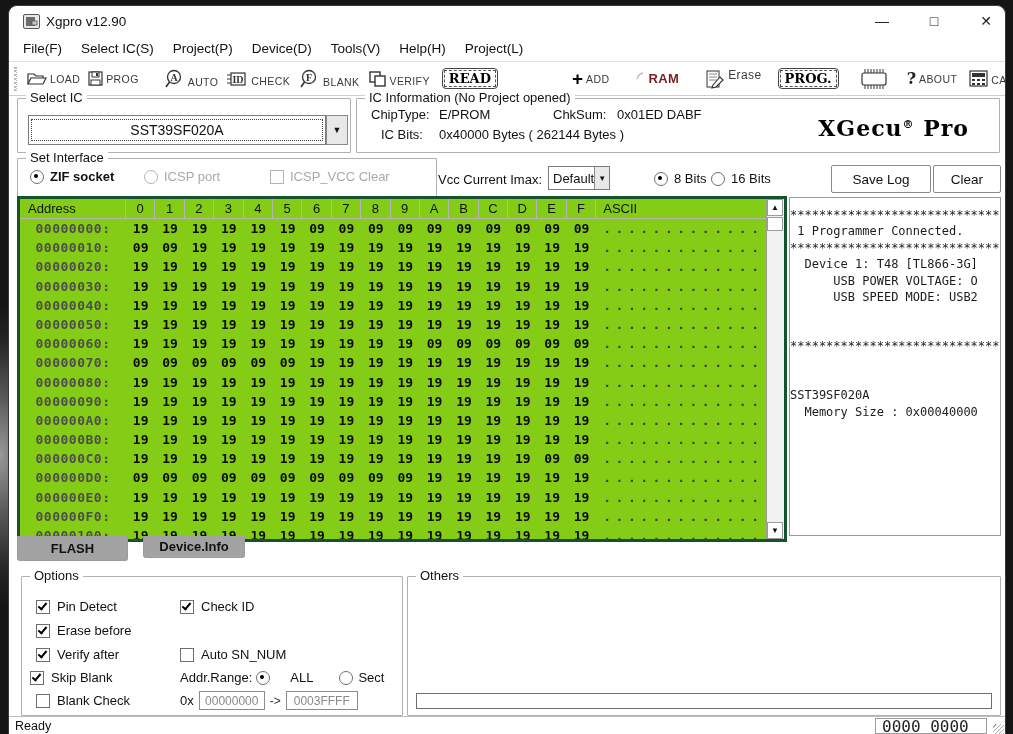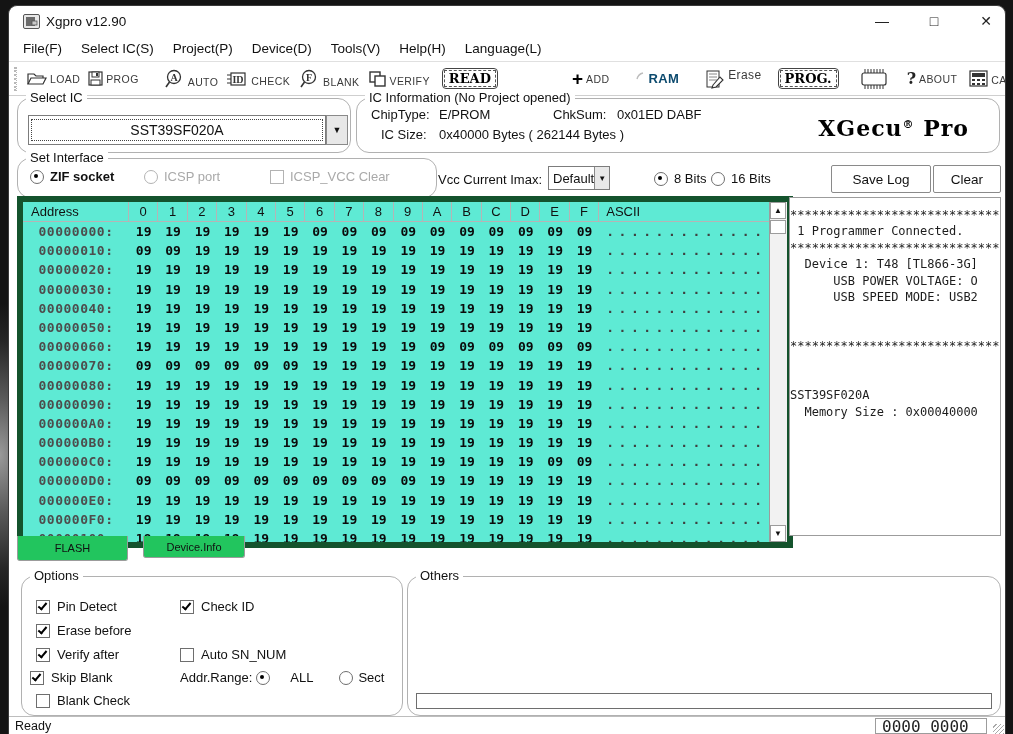--- a/index.html
+++ b/index.html
@@ -26,21 +26,21 @@
   .grip{width:3px;height:24px;border-left:2px dotted #b8b8b8;border-right:1px dotted #b8b8b8;margin:0 6px 0 5px;}
   .tsep{width:1px;height:26px;background:#cccccc;margin:0 8px;}
   .tb{display:inline-flex;align-items:center;gap:3px;margin:0 4px;white-space:nowrap;}
   .tb .lbl{letter-spacing:.4px;}
   .tb .sub{align-self:flex-end;margin-bottom:1px;}
   .tb-btn{border:1px solid #444;border-radius:4px;padding:1px;background:#fff;}
   .tb-btn .inner{display:block;border:1px dashed #555;padding:0 4px;font-family:"DejaVu Serif",serif;font-weight:bold;font-size:13px;color:#000;}
   .gray{color:#b3b3b3;}
 
   
-  .gbox{position:absolute;border:1px solid #b1b1b1;border-radius:13px;}
+  .gbox{position:absolute;border:1px solid #b1b1b1;border-radius:1px;}
   .gtitle{position:absolute;top:-9px;left:8px;background:#fff;padding:0 4px;font-size:13px;color:#111;white-space:nowrap;}
 
   
   .combo-big{position:absolute;left:10px;top:16px;width:296px;height:28px;border:1px solid #7c7c7c;background:#fff;display:flex;align-items:center;justify-content:center;}
   .combo-big .focusin{border:1px dotted #444;width:calc(100% - 6px);height:calc(100% - 8px);display:flex;align-items:center;justify-content:center;font-size:14px;}
   .drop-btn{position:absolute;left:308px;top:16px;width:20px;height:28px;background:#e8e8e8;border:1px solid #8a8a8a;display:flex;align-items:center;justify-content:center;font-size:9px;color:#111;}
 
   .iclabel{position:absolute;font-size:13px;color:#111;white-space:nowrap;}
   .brand{position:absolute;right:30px;top:16px;font-family:"DejaVu Serif",serif;font-weight:bold;font-size:22px;letter-spacing:1px;color:#000;white-space:nowrap;}
   .brand sup{font-size:11px;}
@@ -57,21 +57,21 @@
   
   .vcc-label{position:absolute;left:429px;top:166px;font-size:13px;}
   .combo-sm{position:absolute;left:539px;top:160px;width:60px;height:22px;border:1px solid #7c7c7c;background:#fff;display:flex;align-items:center;}
   .combo-sm .val{flex:1;font-size:13px;padding-left:4px;}
   .combo-sm .arr{width:15px;height:100%;background:#e8e8e8;border-left:1px solid #8a8a8a;display:flex;align-items:center;justify-content:center;font-size:8px;}
   .bits8{position:absolute;left:645px;top:165px;}
   .bits16{position:absolute;left:702px;top:165px;}
   .btn{position:absolute;height:26px;border:1px solid #8a8a8a;border-radius:2px;background:#fff;font-size:13.5px;display:flex;align-items:center;justify-content:center;font-family:"Liberation Sans",sans-serif;}
 
   
-  .hexpanel{position:absolute;left:8px;top:190px;width:764px;height:340px;border:6px solid #14532d;background:#5eead4;overflow:hidden;}
+  .hexpanel{position:absolute;left:8px;top:190px;width:764px;height:340px;border:3px solid #14532d;background:#84cc16;overflow:hidden;}
   .hexhead{display:flex;height:19px;line-height:19px;font-size:13px;border-bottom:1px solid #b5b5b5;}
   .hexhead .hcell{border-right:1px solid #b5b5b5;text-align:center;box-sizing:border-box;}
   .hcell{flex:none;}
   .addrw{width:106px;}
   .bytew{width:29.4px;}
   .asciiw{flex:1;text-align:left !important;padding-left:7px;}
   .hexbody{position:absolute;left:0;top:20px;right:17px;bottom:0;overflow:hidden;}
   .hrow{display:flex;height:19.2px;line-height:19.2px;font-family:"DejaVu Sans Mono",monospace;font-weight:bold;font-size:13px;}
   .hrow .acell{width:106px;text-align:center;color:#4d4d4d;letter-spacing:.5px;}
   .hrow .bcell{width:29.4px;text-align:center;color:#0b0b0b;}
@@ -80,21 +80,21 @@
   .vsb .sbtn{position:absolute;left:0;width:16px;height:17px;background:#fff;border:1px solid #9c9c9c;box-sizing:border-box;font-size:8px;display:flex;align-items:center;justify-content:center;color:#111;}
   .vsb .up{top:0;}
   .vsb .dn{bottom:0;}
   .vsb .thumb{position:absolute;left:0;top:18px;width:16px;height:14px;background:#fff;border:1px solid #9c9c9c;box-sizing:border-box;}
 
   
   .logpanel{position:absolute;left:780px;top:191px;width:212px;height:339px;border:1px solid #9c9c9c;background:#fff;overflow:hidden;padding-top:9px;box-sizing:border-box;}
   .logline{font-family:"DejaVu Sans Mono",monospace;font-size:12px;line-height:16.4px;white-space:pre;color:#1c1c1c;}
 
   
-  .tab{position:absolute;background:#22c55e;border:1px solid #9c9c9c;border-top:none;font-size:11px;display:flex;align-items:center;justify-content:center;}
+  .tab{position:absolute;background:#a3a3a3;border:1px solid #9c9c9c;border-top:none;font-size:13px;display:flex;align-items:center;justify-content:center;font-weight:bold;}
   .tab-flash{left:8px;top:530px;width:109px;height:24px;border-radius:0 0 3px 3px;}
   .tab-devinfo{left:134px;top:530px;width:100px;height:21px;border-radius:0 0 3px 3px;}
 
   
   .opt{position:absolute;display:flex;align-items:center;gap:7px;font-size:13px;white-space:nowrap;}
   .ipt{height:17px;border:1px solid #8a8a8a;background:#fff;color:#8a8a8a;font-size:12px;text-align:center;font-family:"Liberation Sans",sans-serif;padding:0;}
   .arrow-sym{color:#333;font-size:12px;}
 
   
   .progress{position:absolute;left:8px;right:8px;bottom:6px;height:14px;border:1px solid #6e6e6e;background:#fff;}
@@ -129,21 +129,21 @@
       </span>
     </div>
 
     <div class="menubar">
         <span class="menu-item">File(F)</span>
         <span class="menu-item">Select IC(S)</span>
         <span class="menu-item">Project(P)</span>
         <span class="menu-item">Device(D)</span>
         <span class="menu-item">Tools(V)</span>
         <span class="menu-item">Help(H)</span>
-        <span class="menu-item">Language(L)</span>
+        <span class="menu-item">Project(L)</span>
       </div>
 
     <div class="toolbar">
       <span class="grip"></span>
 
       <span class="tb">
         <span>
             <svg width="20" height="15" viewBox="0 0 20 15">
               <path d="M1 13 L1 3 L7 3 L9 5 L16 5 L16 7" fill="none" stroke="#333" stroke-width="1.2"></path>
               <path d="M1 13 L4 7 L19 7 L16 13 Z" fill="#fff" stroke="#333" stroke-width="1.2"></path>
@@ -217,21 +217,21 @@
         <span style="font-size:19px;font-weight:bold;color:#000;line-height:16px;">+</span>
         <span class="lbl">ADD</span>
       </span>
 
       <span class="tb gray" style="margin-left:22px;">
         <span>
             <svg width="10" height="18" viewBox="0 0 10 18">
               <path d="M8 3 A8 8 0 0 0 2 9" fill="none" stroke="#bdbdbd" stroke-width="1.4"></path>
             </svg>
           </span>
-        <span class="lbl" style="font-size:13px;font-weight:bold;color:#0c4a6e;">RAM</span>
+        <span class="lbl" style="font-size:13px;font-weight:bold;color:#7f1d1d;">RAM</span>
       </span>
 
       <span class="tb" style="margin-left:22px;">
         <span>
             <svg width="20" height="22" viewBox="0 0 20 22">
               <rect x="2" y="3" width="12" height="16" fill="#fff" stroke="#333"></rect>
               <line x1="4" y1="6" x2="12" y2="6" stroke="#888"></line>
               <line x1="4" y1="9" x2="12" y2="9" stroke="#888"></line>
               <line x1="4" y1="12" x2="12" y2="12" stroke="#888"></line>
               <path d="M8 17 L15 9 L18 12 L11 19 L7 20 Z" fill="#fff" stroke="#333" stroke-width="1.1"></path>
@@ -302,21 +302,21 @@
         <span>▼</span>
       </div>
     </div>
 
     <div class="gbox" style="left:347px;top:92px;width:642px;height:53px;">
       <span class="gtitle">IC Information (No Project opened)</span>
       <span class="iclabel" style="left:14px;top:8px;">ChipType:</span>
       <span class="iclabel" style="left:82px;top:8px;">E/PROM</span>
       <span class="iclabel" style="left:196px;top:8px;">ChkSum:</span>
       <span class="iclabel" style="left:260px;top:8px;">0x01ED DABF</span>
-      <span class="iclabel" style="left:24px;top:28px;">IC Size:</span>
+      <span class="iclabel" style="left:24px;top:28px;">IC Bits:</span>
       <span class="iclabel" style="left:82px;top:28px;">0x40000 Bytes ( 262144 Bytes )</span>
       <span class="brand"><span>XGecu</span><sup>®</sup><span> Pro</span></span>
     </div>
 
     <div class="gbox" style="left:8px;top:152px;width:418px;height:38px;">
       <span class="gtitle">Set Interface</span>
       <span class="ctl" style="position:absolute;left:12px;top:10px;">
         <span class="rb sel"></span>
         <span style="font-weight:bold;">ZIF socket</span>
       </span>
@@ -770,20 +770,26 @@
         </span>
         <span class="ctl" style="gap:5px;margin-left:22px;">
           <span class="rb"></span>
           <span>Sect</span>
         </span>
       </span>
       <span class="opt" style="left:14px;top:116px;">
         <span class="cb"></span>
         <span>Blank Check</span>
       </span>
+      <span class="opt" style="left:158px;top:114px;gap:5px;">
+        <span>0x</span>
+        <input class="ipt" style="width: 64px;" readonly="" value="00000000">
+        <span class="arrow-sym">-&gt;</span>
+        <input class="ipt" style="width: 70px;" readonly="" value="0003FFFF">
+      </span>
     </div>
 
     <div class="gbox" style="left:398px;top:570px;width:592px;height:138px;">
       <span class="gtitle">Others</span>
       <div class="progress"></div>
     </div>
 
     <div class="statusbar">
       <span class="st-ready">Ready</span>
       <span class="st-center">Default Programmer(1): T48 [TL866-3G]</span>

